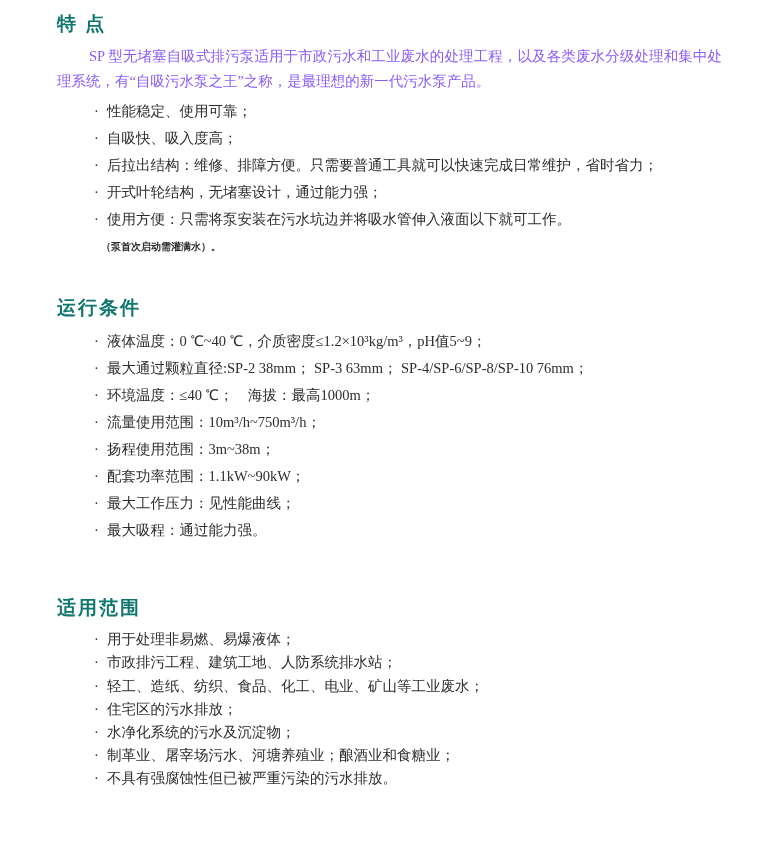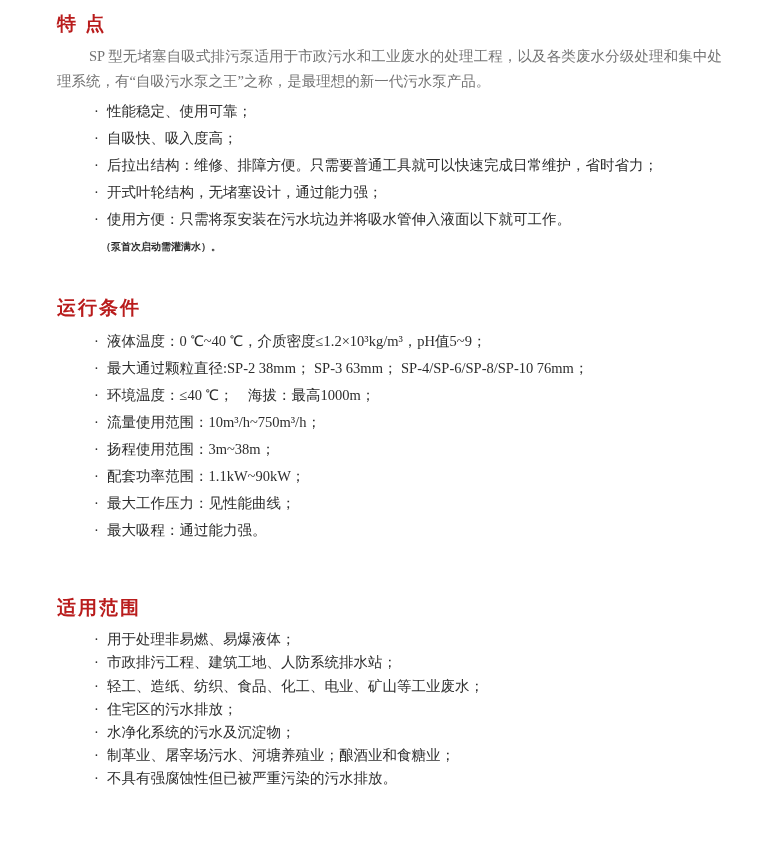--- a/index.html
+++ b/index.html
@@ -21,29 +21,29 @@
     padding: 12px 58px 0 57px;
     background: #ffffff;
   }
   .sec-title {
     margin: 0;
     font-family: "Liberation Sans", sans-serif;
     font-size: 19px;
     font-weight: 700;
     letter-spacing: 2px;
     line-height: 1.25;
-    color: #b91c1c;
+    color: #0f766e;
   }
   .intro {
     margin: 8px 0 4px 0;
     font-size: 14.5px;
     line-height: 25px;
     text-indent: 2.2em;
     text-align: justify;
-    color: #737373;
+    color: #8b5cf6;
   }
   .bullets {
     list-style: none;
     margin: 2px 0 0 0;
     padding: 0 0 0 37px;
   }
   .bullets li {
     font-size: 14.5px;
     line-height: 27px;
     white-space: nowrap;

